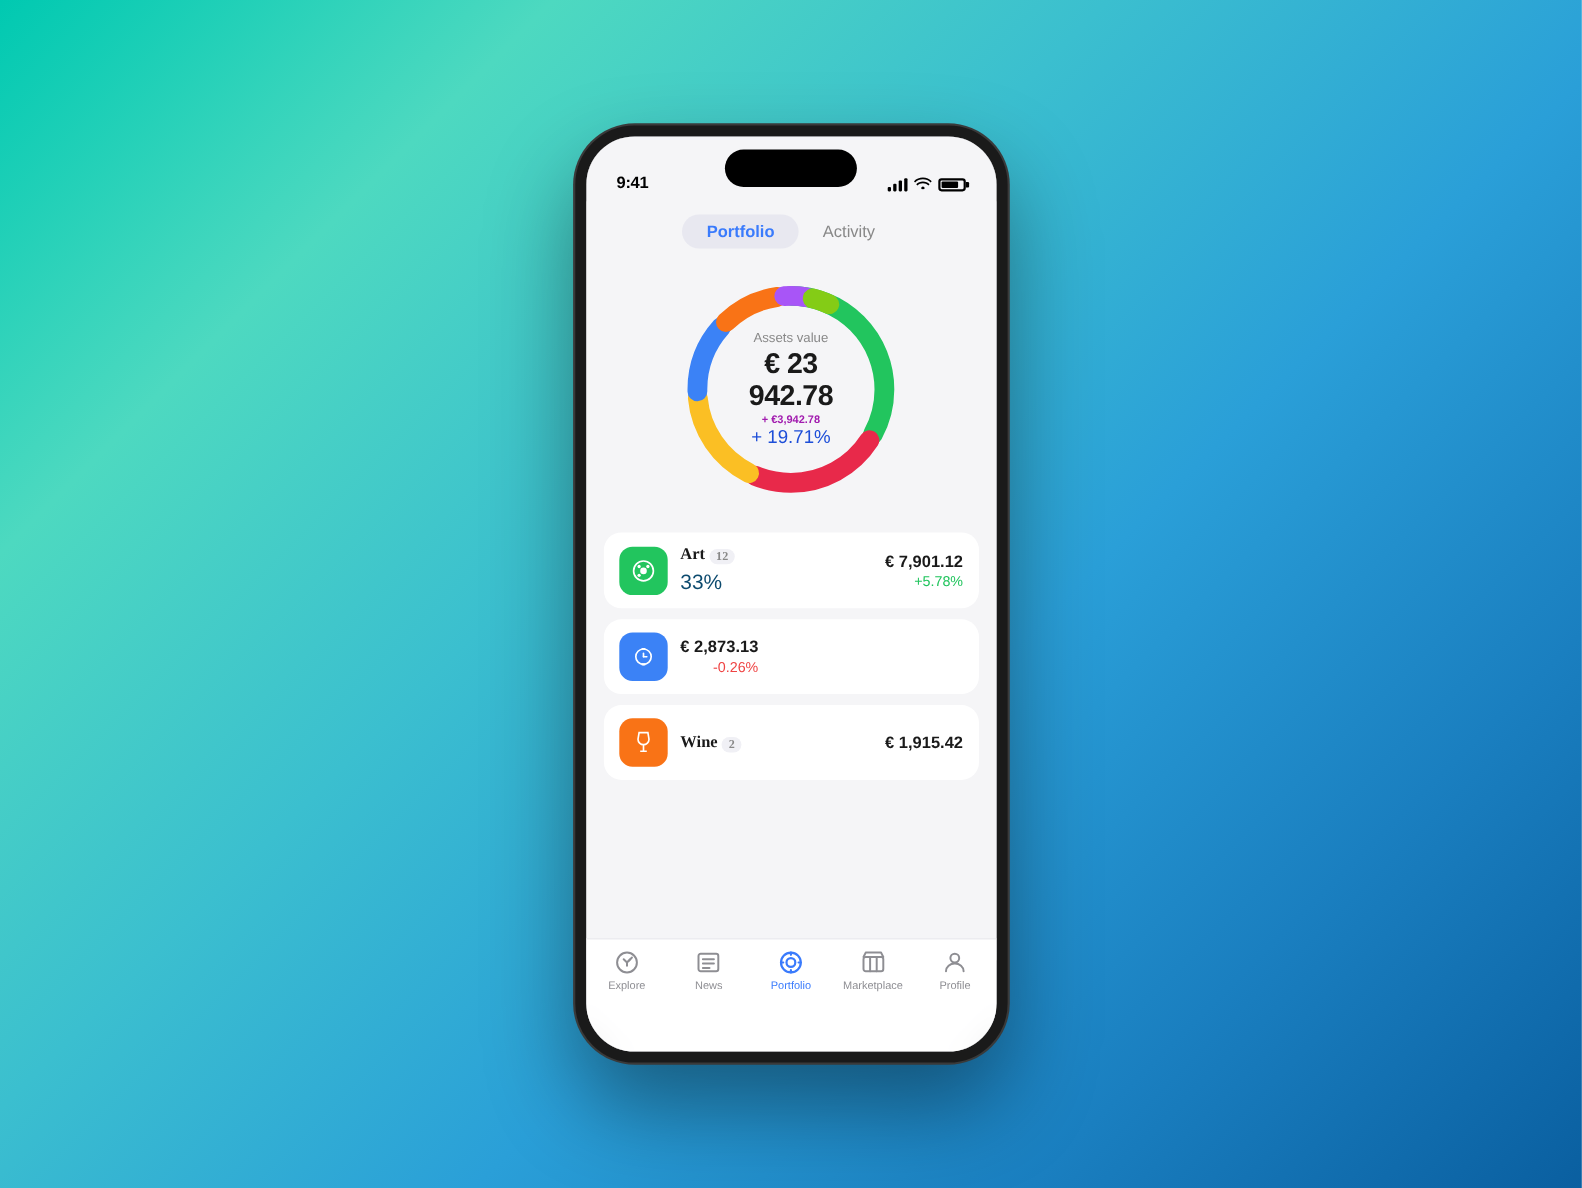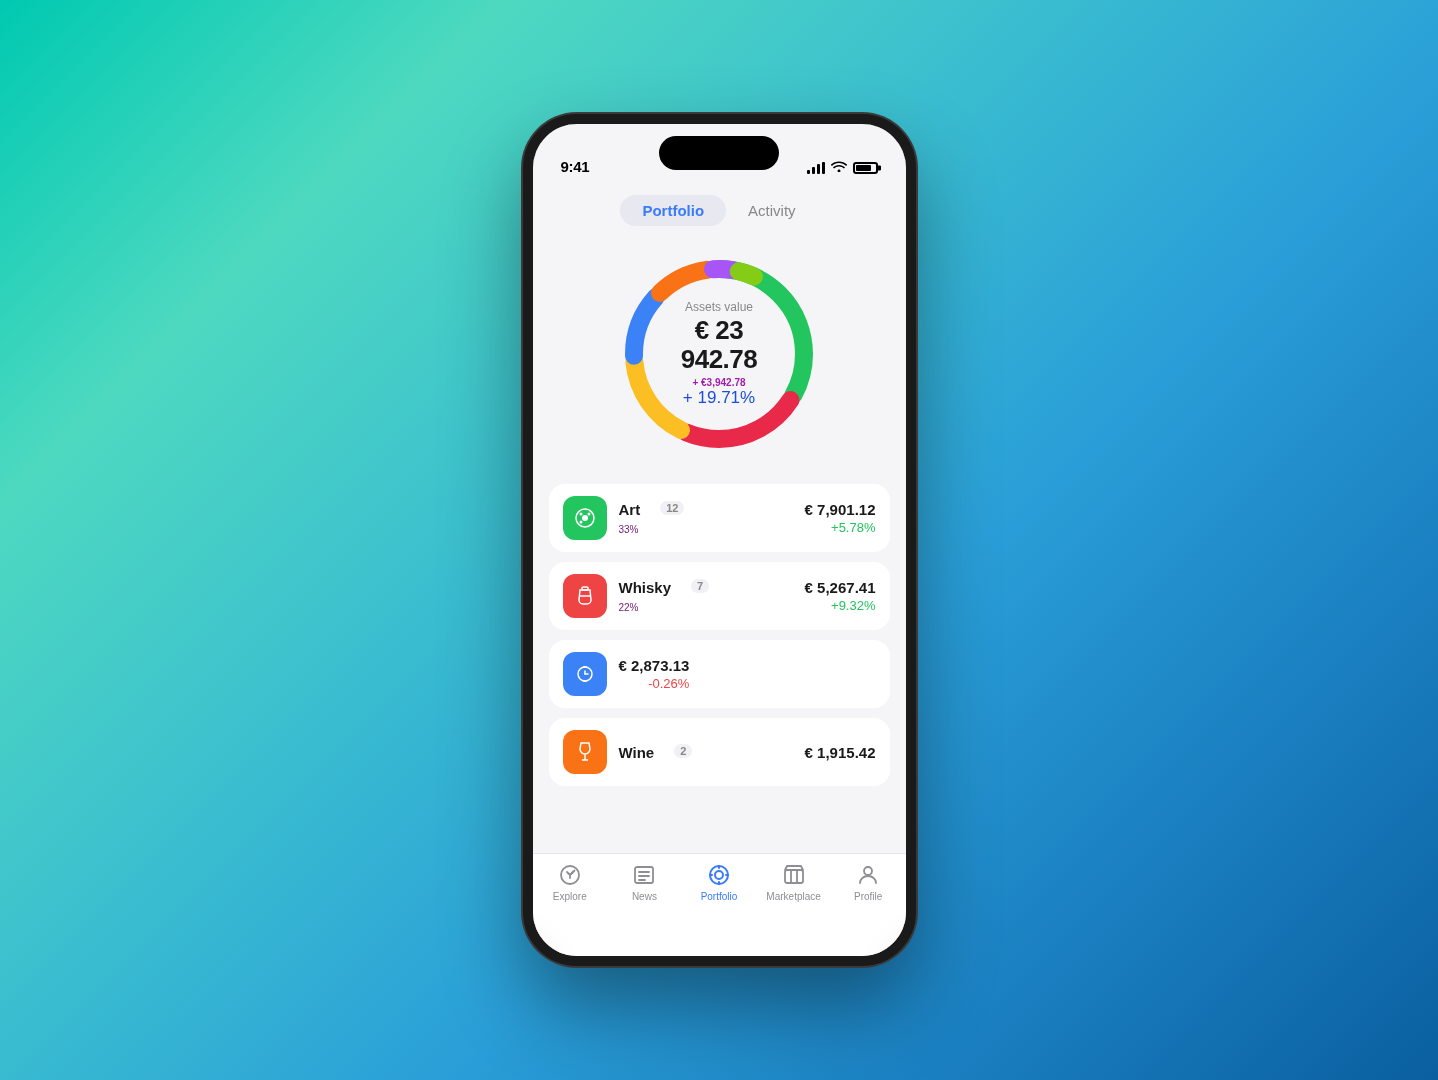--- a/index.html
+++ b/index.html
@@ -256,42 +256,43 @@
     .asset-icon.cars { background: #f59e0b; }
     .asset-icon.watches { background: #3b82f6; }
     .asset-icon.wine { background: #f97316; }
 
     .asset-info {
       flex: 1;
     }
 
     .asset-name-row {
       display: flex;
-      align-items: flex-start;
-      gap: 20px;
+      align-items: flex-end;
+      gap: 4px;
+      font-family: Liberation Serif, serif;
     }
 
     .asset-name {
       font-size: 15px;
       font-weight: 600;
       color: #1a1a1a;
     }
 
     .asset-count {
       font-size: 11px;
       font-weight: 600;
       color: #888;
       background: #f0f0f5;
       border-radius: 8px;
       padding: 1px 6px;
     }
 
     .asset-pct {
-      font-size: 10px;
-      color: #701a75;
+      font-size: 19px;
+      color: #0c4a6e;
       margin-top: 6px;
     }
 
     .asset-values {
       text-align: right;
     }
 
     .asset-amount {
       font-size: 15px;
       font-weight: 600;
@@ -443,40 +444,20 @@
               <span class="asset-count">12</span>
             </div>
             <div class="asset-pct">33%</div>
           </div>
           <div class="asset-values">
             <div class="asset-amount">€ 7,901.12</div>
             <div class="asset-change positive">+5.78%</div>
           </div>
         </div>
 
-        <div class="asset-item">
-          <div class="asset-icon whisky">
-            <svg width="24" height="24" viewBox="0 0 24 24" fill="none">
-              <rect x="9" y="3" width="6" height="3" rx="1" stroke="white" stroke-width="1.5"></rect>
-              <path d="M7 6h10l1 10a4 4 0 01-4 4h-4a4 4 0 01-4-4L7 6z" stroke="white" stroke-width="1.5" fill="none"></path>
-              <line x1="7" y1="12" x2="17" y2="12" stroke="white" stroke-width="1.5"></line>
-            </svg>
-          </div>
-          <div class="asset-info">
-            <div class="asset-name-row">
-              <span class="asset-name">Whisky</span>
-              <span class="asset-count">7</span>
-            </div>
-            <div class="asset-pct">22%</div>
-          </div>
-          <div class="asset-values">
-            <div class="asset-amount">€ 5,267.41</div>
-            <div class="asset-change positive">+9.32%</div>
-          </div>
-        </div>
 
 
         <div class="asset-item">
           <div class="asset-icon watches">
             <svg width="24" height="24" viewBox="0 0 24 24" fill="none">
               <circle cx="12" cy="12" r="7" stroke="white" stroke-width="1.5" fill="none"></circle>
               <rect x="10" y="4" width="4" height="2" rx="1" fill="white"></rect>
               <rect x="10" y="18" width="4" height="2" rx="1" fill="white"></rect>
               <line x1="12" y1="12" x2="12" y2="9" stroke="white" stroke-width="1.5" stroke-linecap="round"></line>
               <line x1="12" y1="12" x2="15" y2="12" stroke="white" stroke-width="1.5" stroke-linecap="round"></line>

